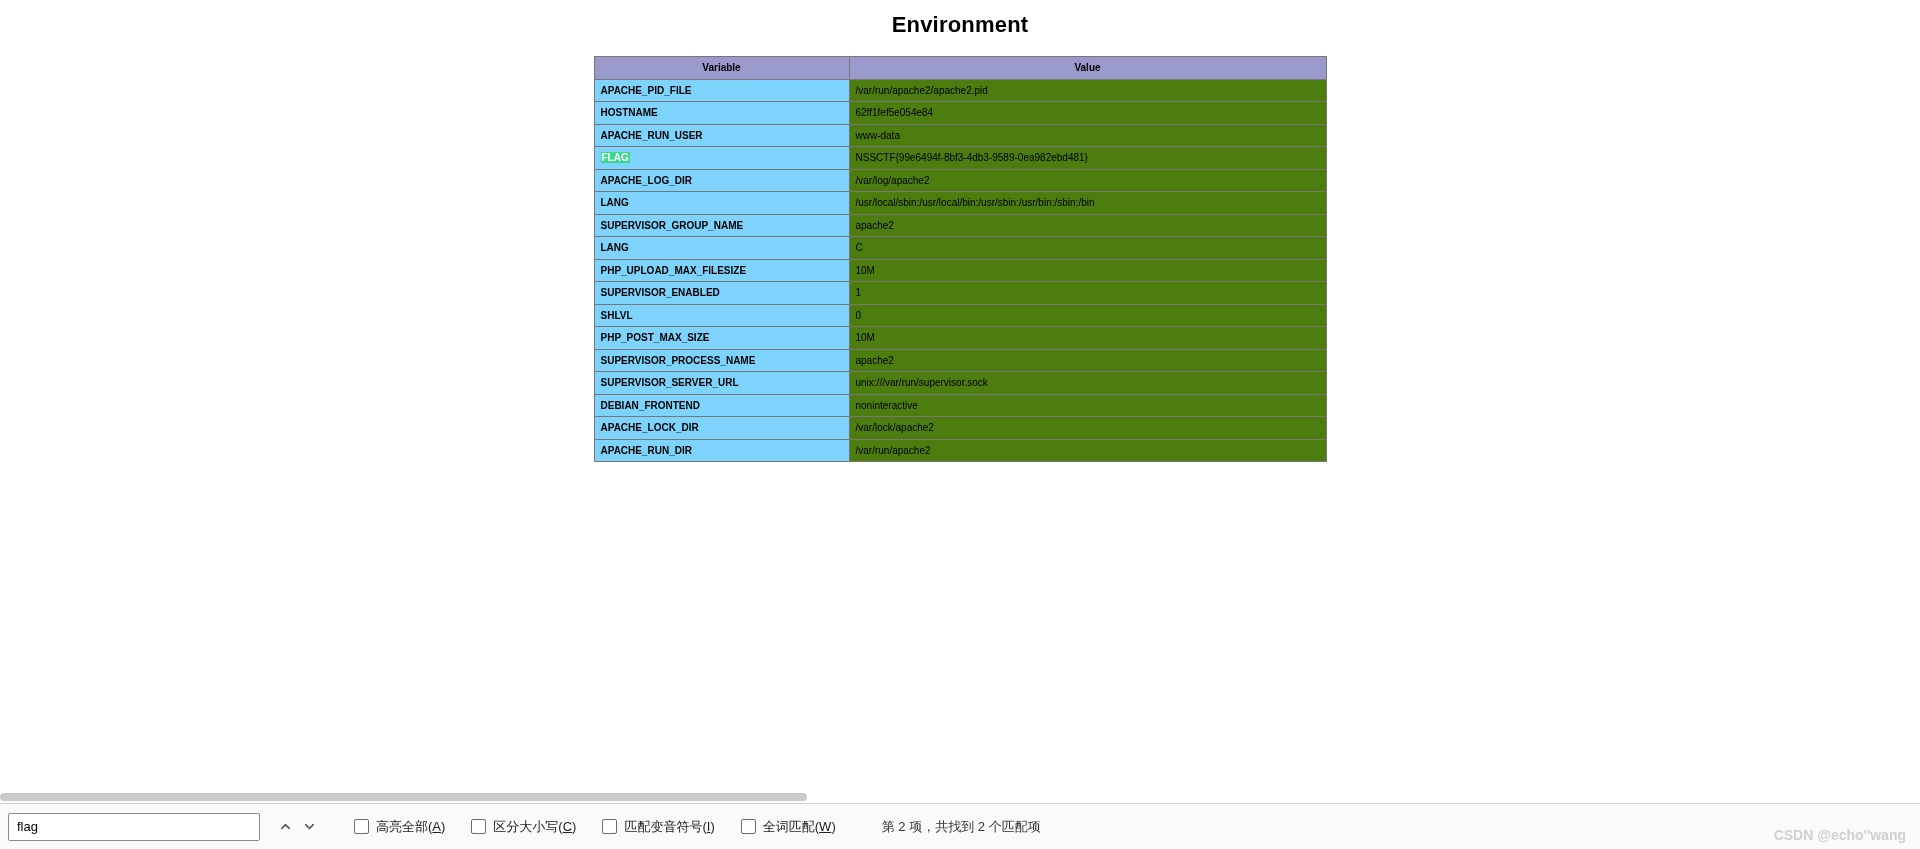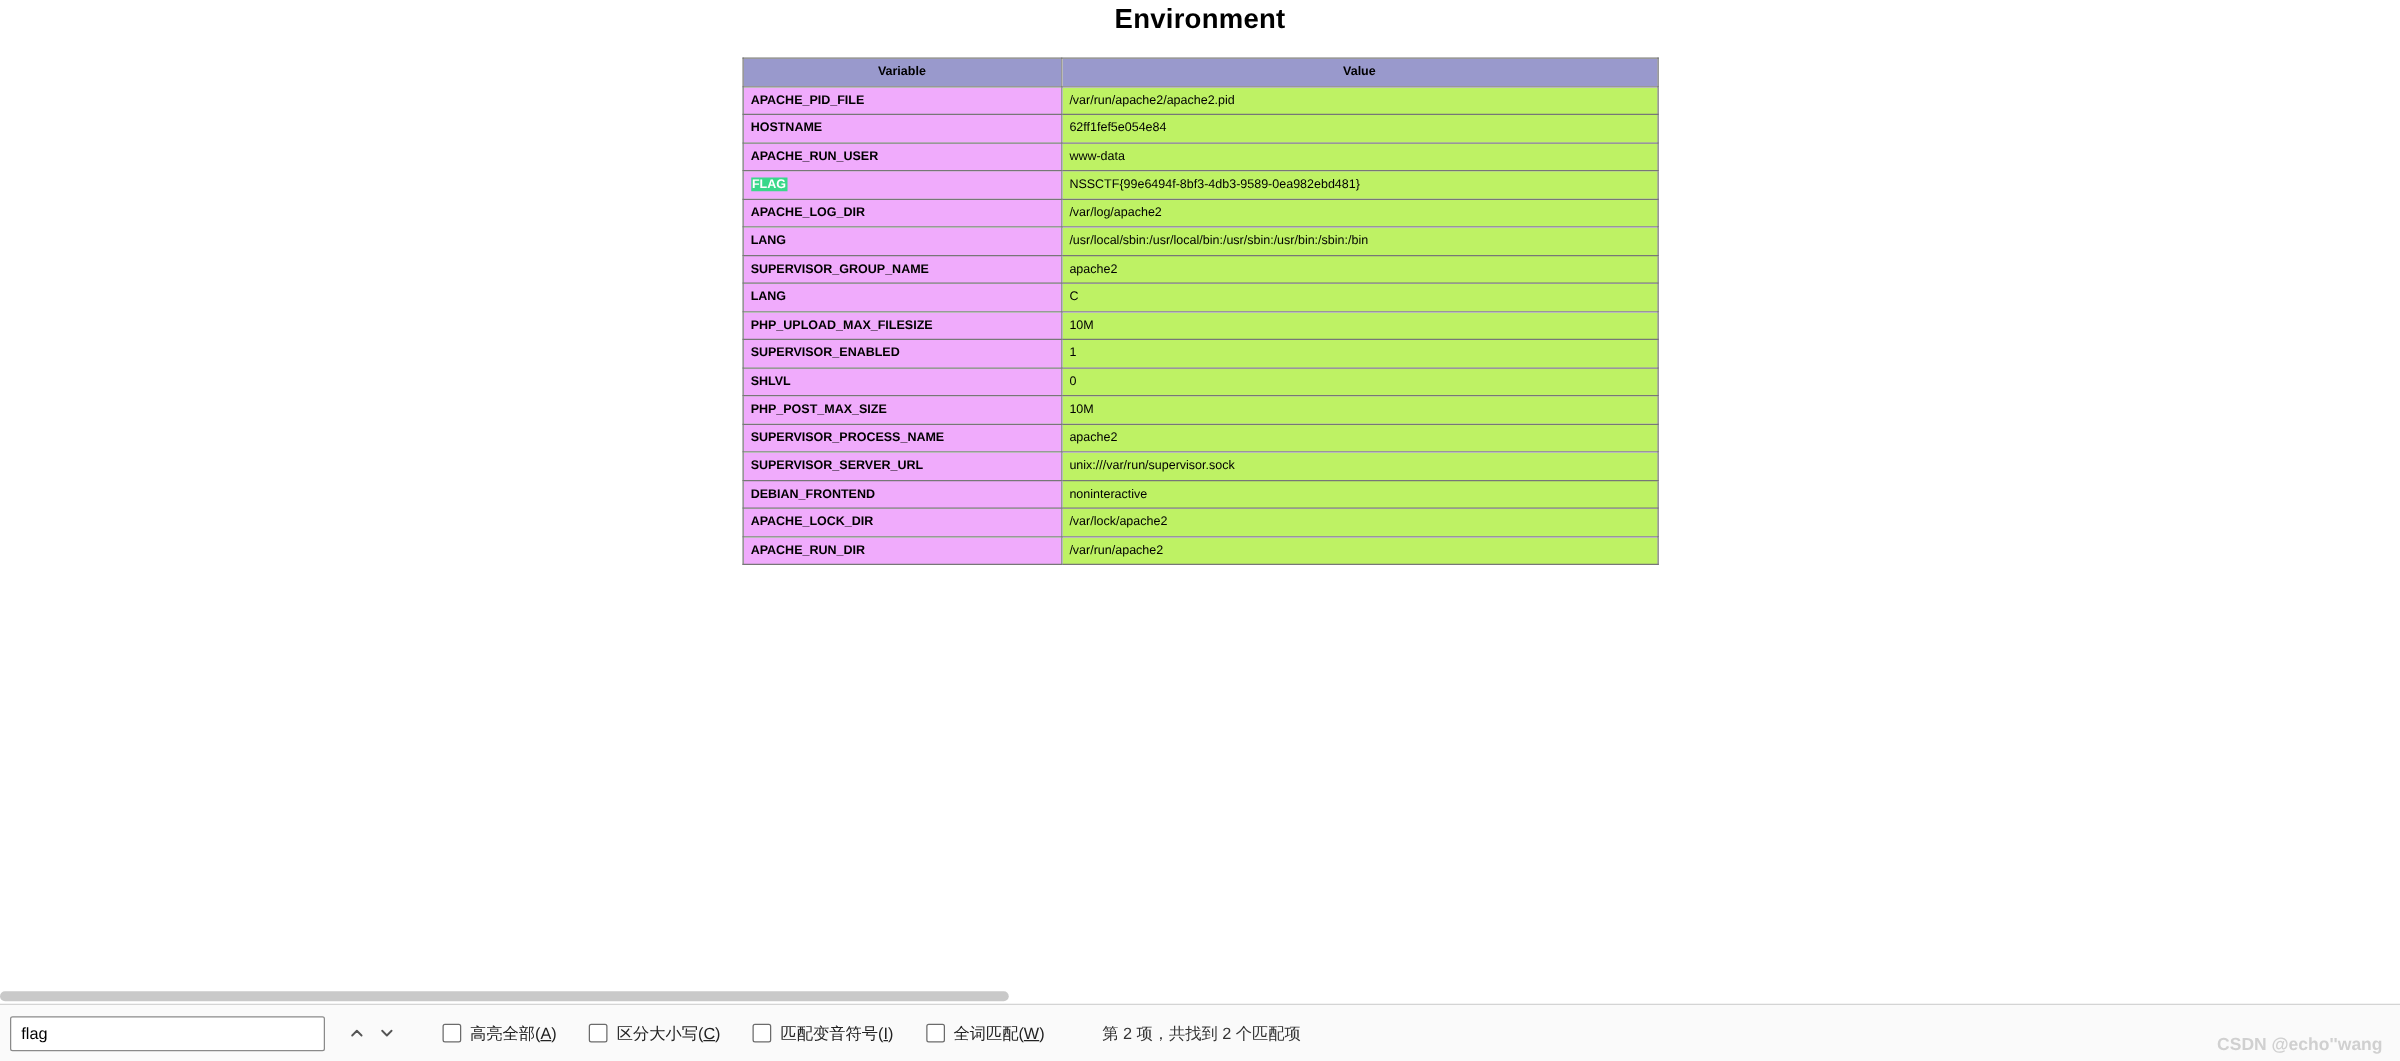--- a/index.html
+++ b/index.html
@@ -9,21 +9,21 @@
     font-size: 14px;
     color: #000;
     background: #fff;
     width: 1920px;
     height: 849px;
     overflow: hidden;
     position: relative;
   }
   .content {
     width: 100%;
-    padding-top: 2px;
+    padding-top: 12px;
   }
   h2.env-title {
     text-align: center;
     font-family: Arial, sans-serif;
     font-weight: 700;
     font-size: 22px;
     margin: 0 0 18px 0;
     letter-spacing: 0.2px;
   }
   table.env {
@@ -42,26 +42,26 @@
     overflow: hidden;
     white-space: nowrap;
   }
   table.env th {
     background: #9999cc;
     font-weight: 700;
     text-align: center;
     color: #000;
   }
   table.env td.var {
-    background: #f0abfc;
+    background: #7dd3fc;
     font-weight: 700;
     width: 255px;
   }
   table.env td.val {
-    background: #bef264;
+    background: #4d7c0f;
     font-weight: 400;
   }
   .hl {
     background: #39d88a;
     color: #fff;
     padding: 0 1px;
   }
 
   
   .hscroll {

